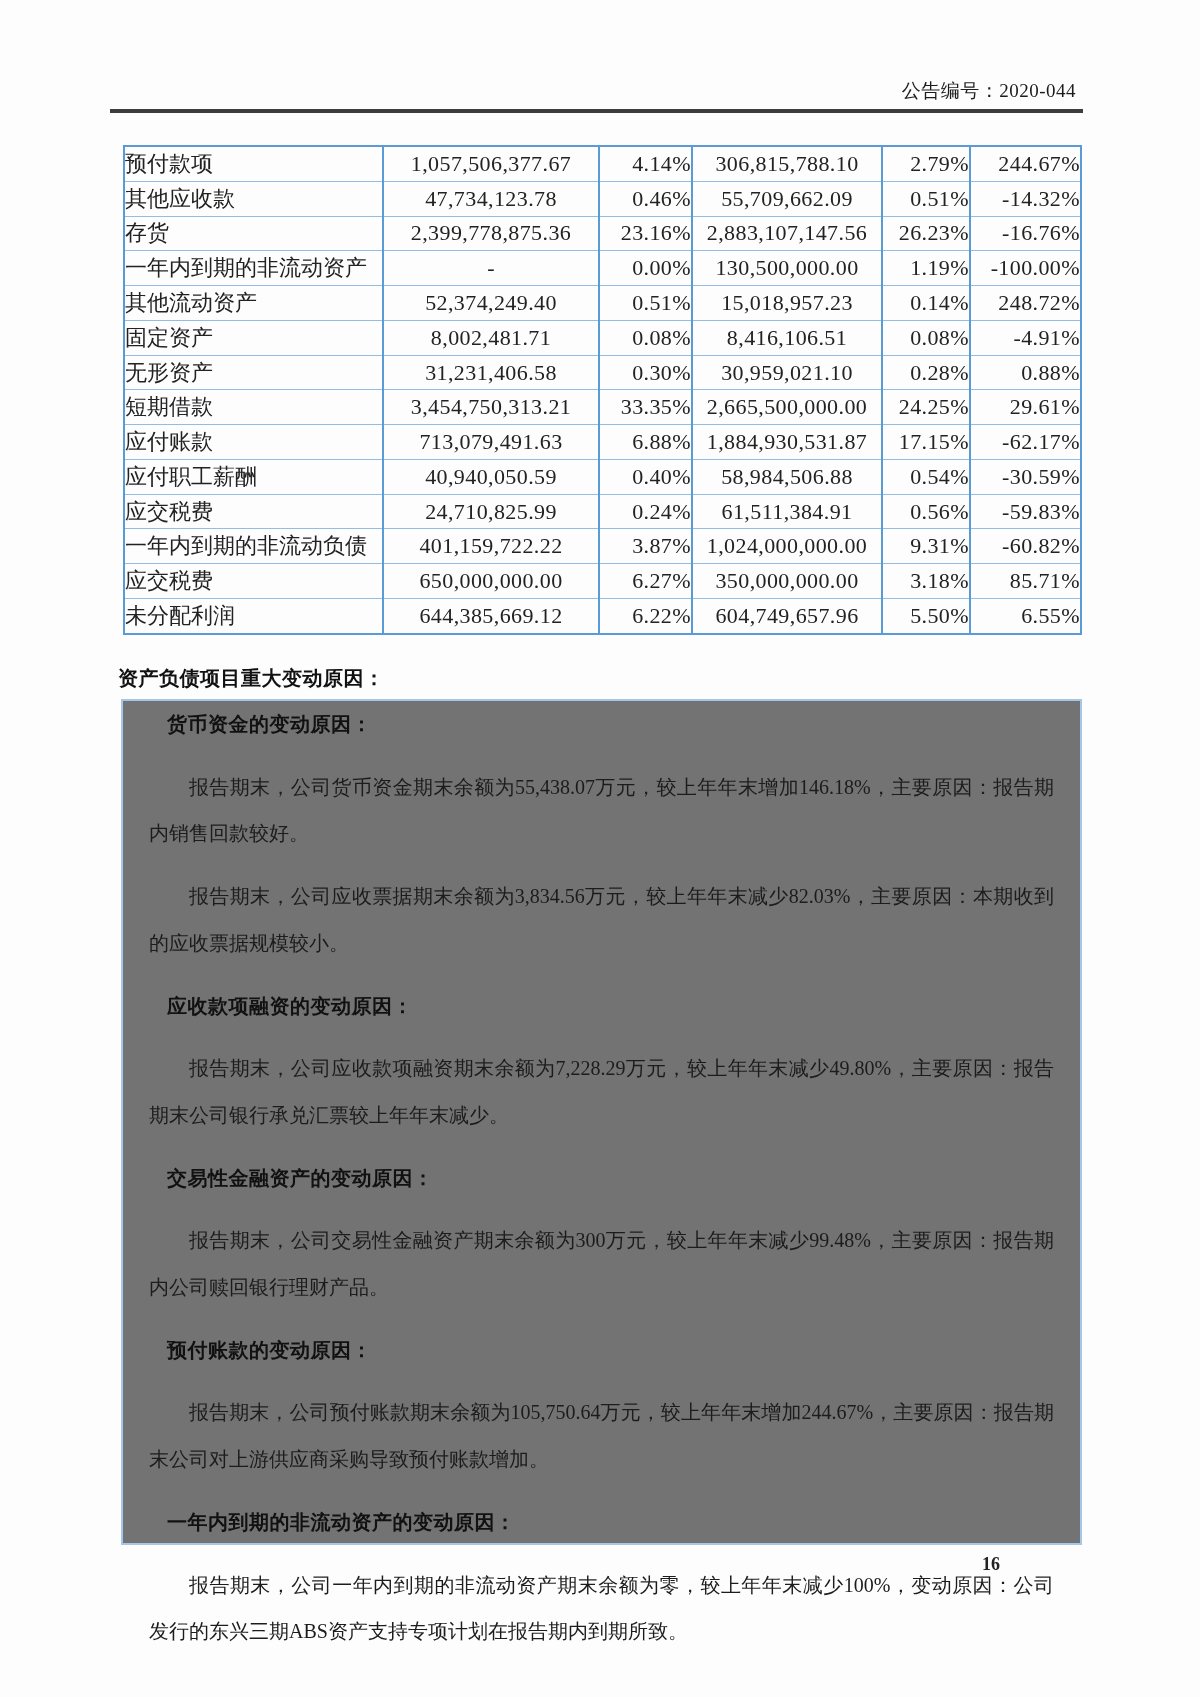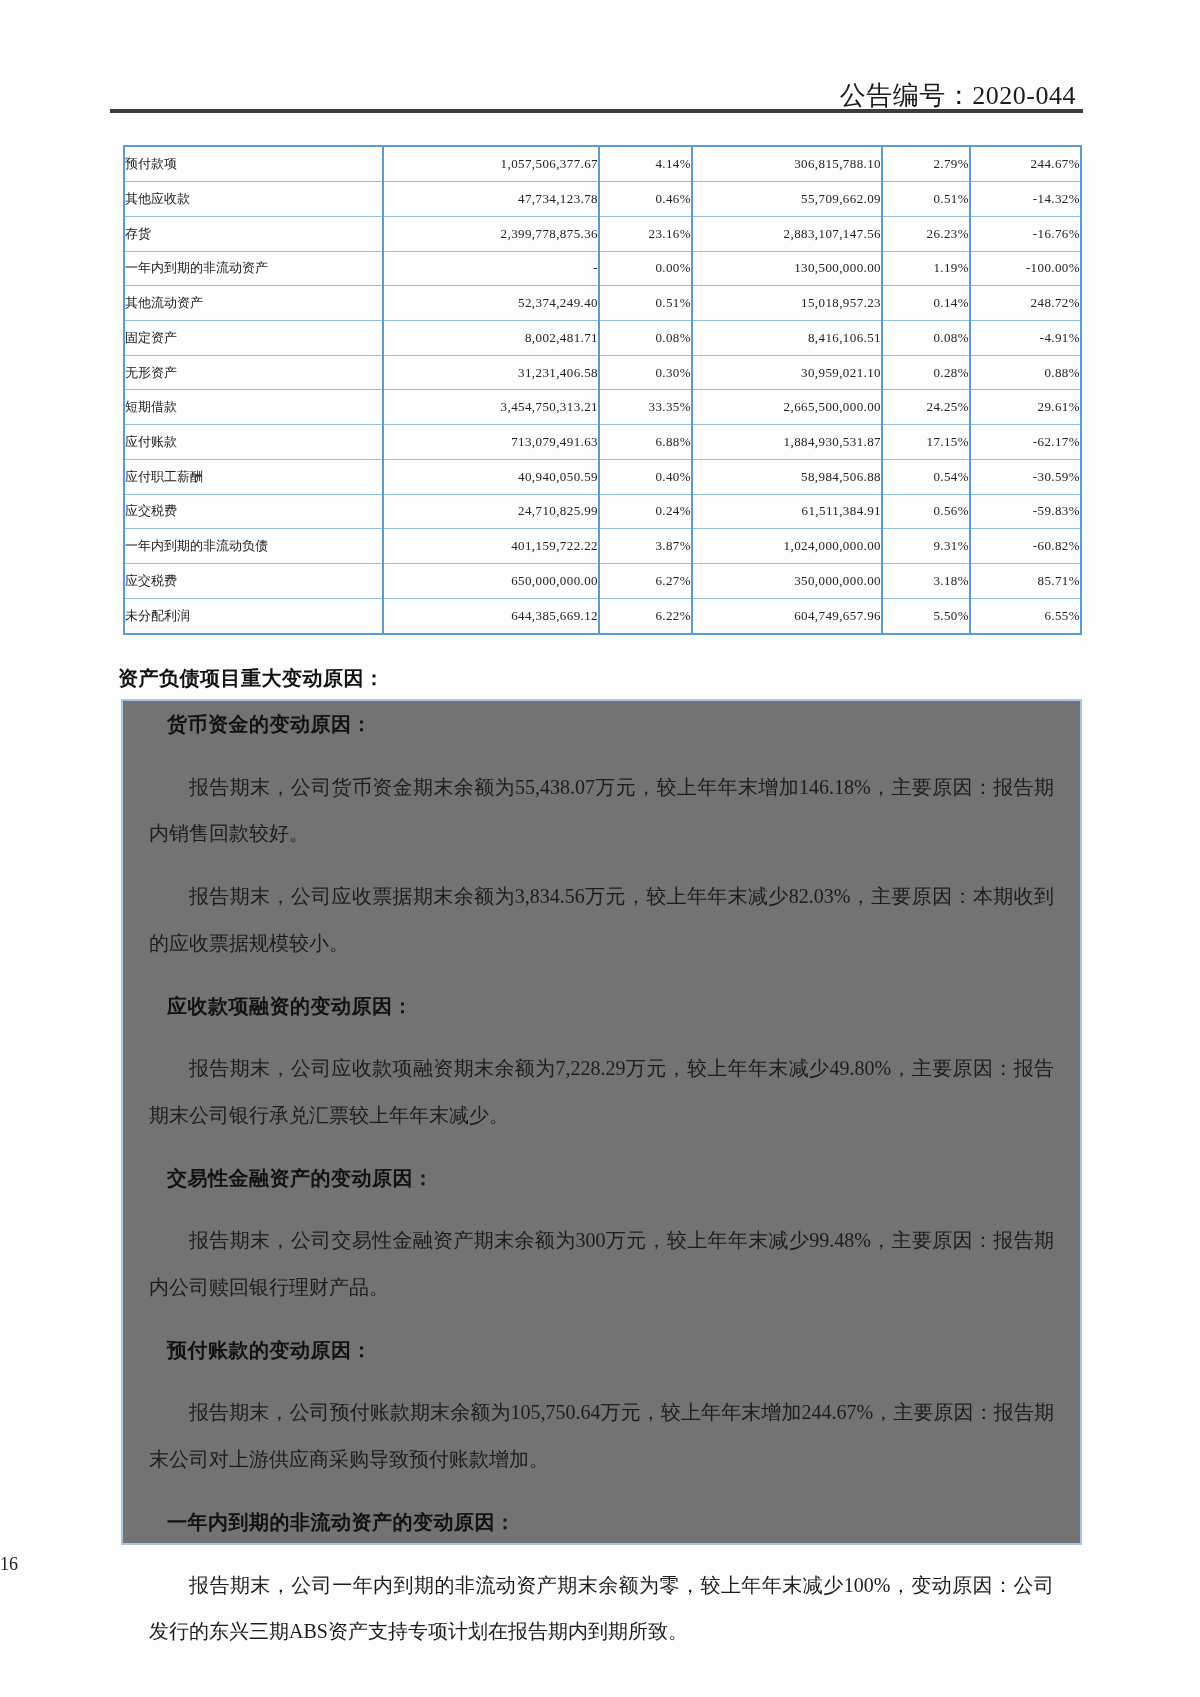--- a/index.html
+++ b/index.html
@@ -4,42 +4,42 @@
 <style>
   html,body { margin:0; padding:0; background:#ffffff; }
   .page {
     position:relative; width:1200px; height:1697px;
     background:#fdfdfd; overflow:hidden;
     font-family:"Liberation Serif", serif;
     color:#1c1c1c;
   }
   .announcement-no {
     position:absolute; top:78px; right:124px;
-    font-size:26px; letter-spacing:0.5px; white-space:nowrap;
+    font-size:19px; letter-spacing:0.5px; white-space:nowrap;
   }
   .header-rule {
     position:absolute; top:109px; left:110px; width:973px; height:4px;
     background:#3d3d3d;
   }
   table.fin-table {
     position:absolute; top:145px; left:123px; width:957px; height:490px;
     border-collapse:collapse; table-layout:fixed;
-    font-size:13px;
+    font-size:22px;
   }
   table.fin-table td {
     border-top:1px solid #93bde2;
     border-bottom:1px solid #93bde2;
     border-left:2px solid #5b9bd5;
     border-right:2px solid #5b9bd5;
     padding:0; white-space:nowrap; overflow:hidden;
     color:#222222;
   }
   table.fin-table { border:2px solid #5b9bd5; }
   td.c-item { text-align:left;  padding-left:13px; }
-  td.c-num  { text-align:right; padding-right:10px; letter-spacing:0.4px; }
+  td.c-num  { text-align:center; padding-right:10px; letter-spacing:0.4px; }
   td.c-pct  { text-align:right; padding-right:12px; letter-spacing:0.4px; }
   td.c-chg  { text-align:right; padding-right:11px; letter-spacing:0.4px; }
   .section-title {
     position:absolute; top:665px; left:118px;
     font-family:"Liberation Sans", sans-serif;
     font-weight:700; font-size:20px; color:#111111;
     letter-spacing:0.5px;
   }
   .reasons-box {
     position:absolute; top:699px; left:121px; width:961px; height:846px;
@@ -53,21 +53,21 @@
     font-weight:700; color:#111111;
     line-height:46.7px; text-indent:34px; letter-spacing:0.5px;
     white-space:nowrap; overflow:hidden;
   }
   .reason-para {
     margin:16px; line-height:46.7px; text-indent:2em;
     text-align:justify; color:#1c1c1c;
   }
   .page-number {
     position:absolute; top:1554px; left:0; width:1000px;
-    text-align:left; font-size:18px; color:#222222;
+    text-align:right; font-size:18px; color:#222222;font-weight:bold;
   }
 </style>
 </head>
 <body>
 
 <div class="page">
 
   <div class="announcement-no">公告编号：2020-044</div>
 
   <div class="header-rule"></div>

